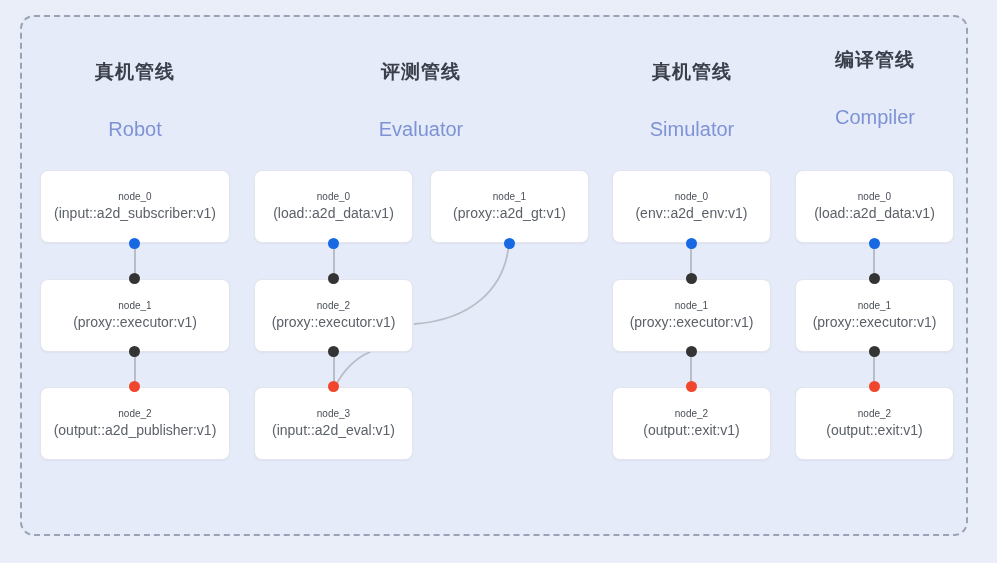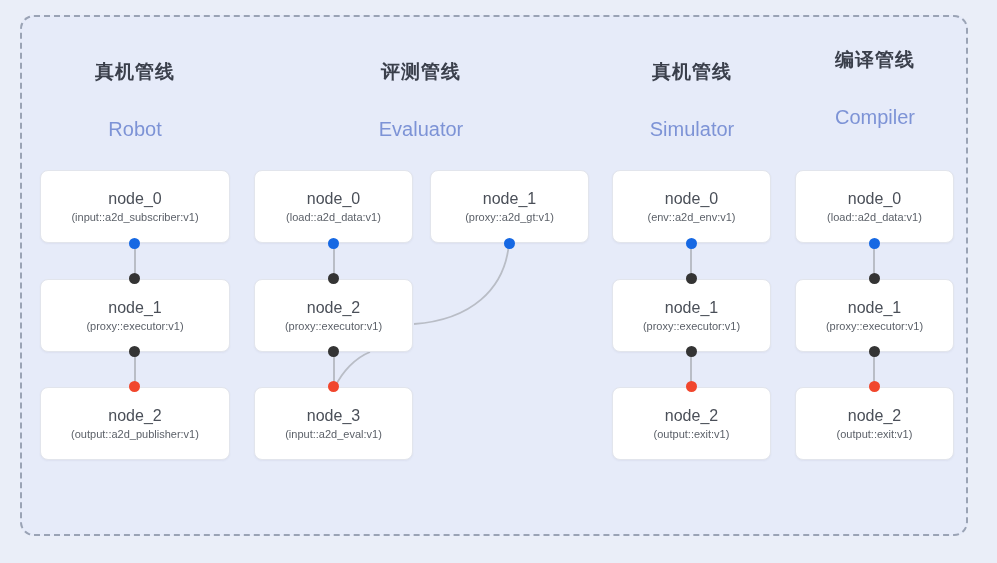--- a/index.html
+++ b/index.html
@@ -58,27 +58,27 @@
     border: 1px solid #e2e5ec;
     border-radius: 8px;
     box-shadow: 0 1px 2px rgba(60,70,100,0.06);
     display: flex;
     flex-direction: column;
     align-items: center;
     justify-content: center;
     z-index: 3;
   }
   .node .nname {
-    font-size: 16px;
+    font-size: 10px;
     color: #4a4f58;
     line-height: 1.35;
     white-space: nowrap;
   }
   .node .ntype {
-    font-size: 11px;
+    font-size: 14px;
     color: #5c6169;
     line-height: 1.35;
     white-space: nowrap;
   }
   
   .port {
     position: absolute;
     width: 11px;
     height: 11px;
     border-radius: 50%;

